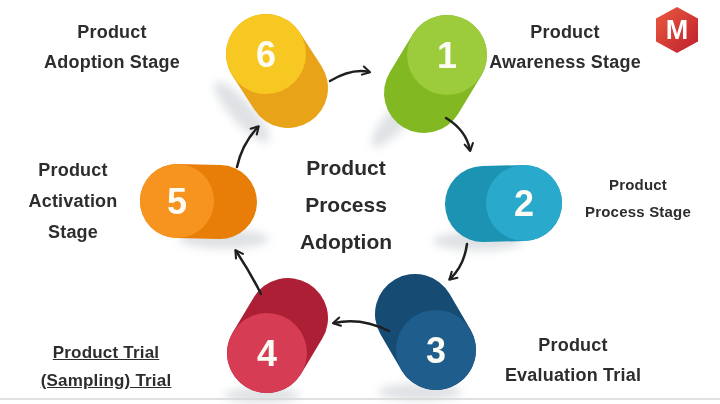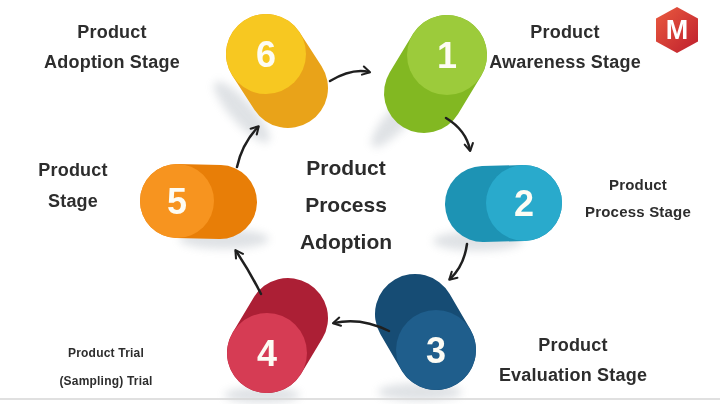--- a/index.html
+++ b/index.html
@@ -1,21 +1,21 @@
 <!DOCTYPE html>
 <html><head>
 <meta charset="utf-8">
 <style>
   html,body{margin:0;padding:0;background:#fff;}
   #stage{position:relative;width:720px;height:404px;background:#ffffff;overflow:hidden;
          font-family:"Liberation Sans", sans-serif;}
   #diagram-svg{position:absolute;left:0;top:0;}
   .label{position:absolute;text-align:center;font-weight:bold;color:#2d2d2d;
          font-size:18px;line-height:30px;letter-spacing:.2px;}
-  .label.lh28{line-height:28px;font-size:12px;}
+  .label.lh28{line-height:28px;font-size:17px;text-decoration:underline;}
   .label.lh31{line-height:31px;}
   .label.sm{font-size:15px;line-height:27px;}
   .title{position:absolute;text-align:center;font-weight:bold;color:#2b2b2b;
          font-size:21px;line-height:37px;}
   .num{font-size:36px;font-weight:bold;fill:#fdfcf4;text-anchor:middle;
        font-family:"Liberation Sans", sans-serif;}
   .arrow{fill:none;stroke-width:2.5;stroke-linecap:round;}
   .shadow{fill:#8e99a4;opacity:.28;}
   #bottom-line{position:absolute;left:0;top:398px;width:720px;height:2px;
                background:#d6d6d6;opacity:.75;}
@@ -106,30 +106,31 @@
     <div>Awareness Stage</div>
   </div>
 
   <div class="label sm" style="left:556px;top:171px;width:164px;">
     <div>Product</div>
     <div>Process Stage</div>
   </div>
 
   <div class="label" style="left:463px;top:330px;width:220px;">
     <div>Product</div>
-    <div>Evaluation Stage</div>
+    <div>Evaluation Trial</div>
   </div>
 
   <div class="label lh28" style="left:0px;top:339px;width:212px;">
     <div>Product Trial</div>
     <div>(Sampling) Trial</div>
   </div>
 
   <div class="label lh31" style="left:0px;top:155px;width:146px;">
     <div>Product</div>
+    <div>Activation</div>
     <div>Stage</div>
   </div>
 
   <div class="label" style="left:12px;top:17px;width:200px;">
     <div>Product</div>
     <div>Adoption Stage</div>
   </div>
 
   <div class="title" style="left:246px;top:149px;width:200px;">
     <div>Product</div>

